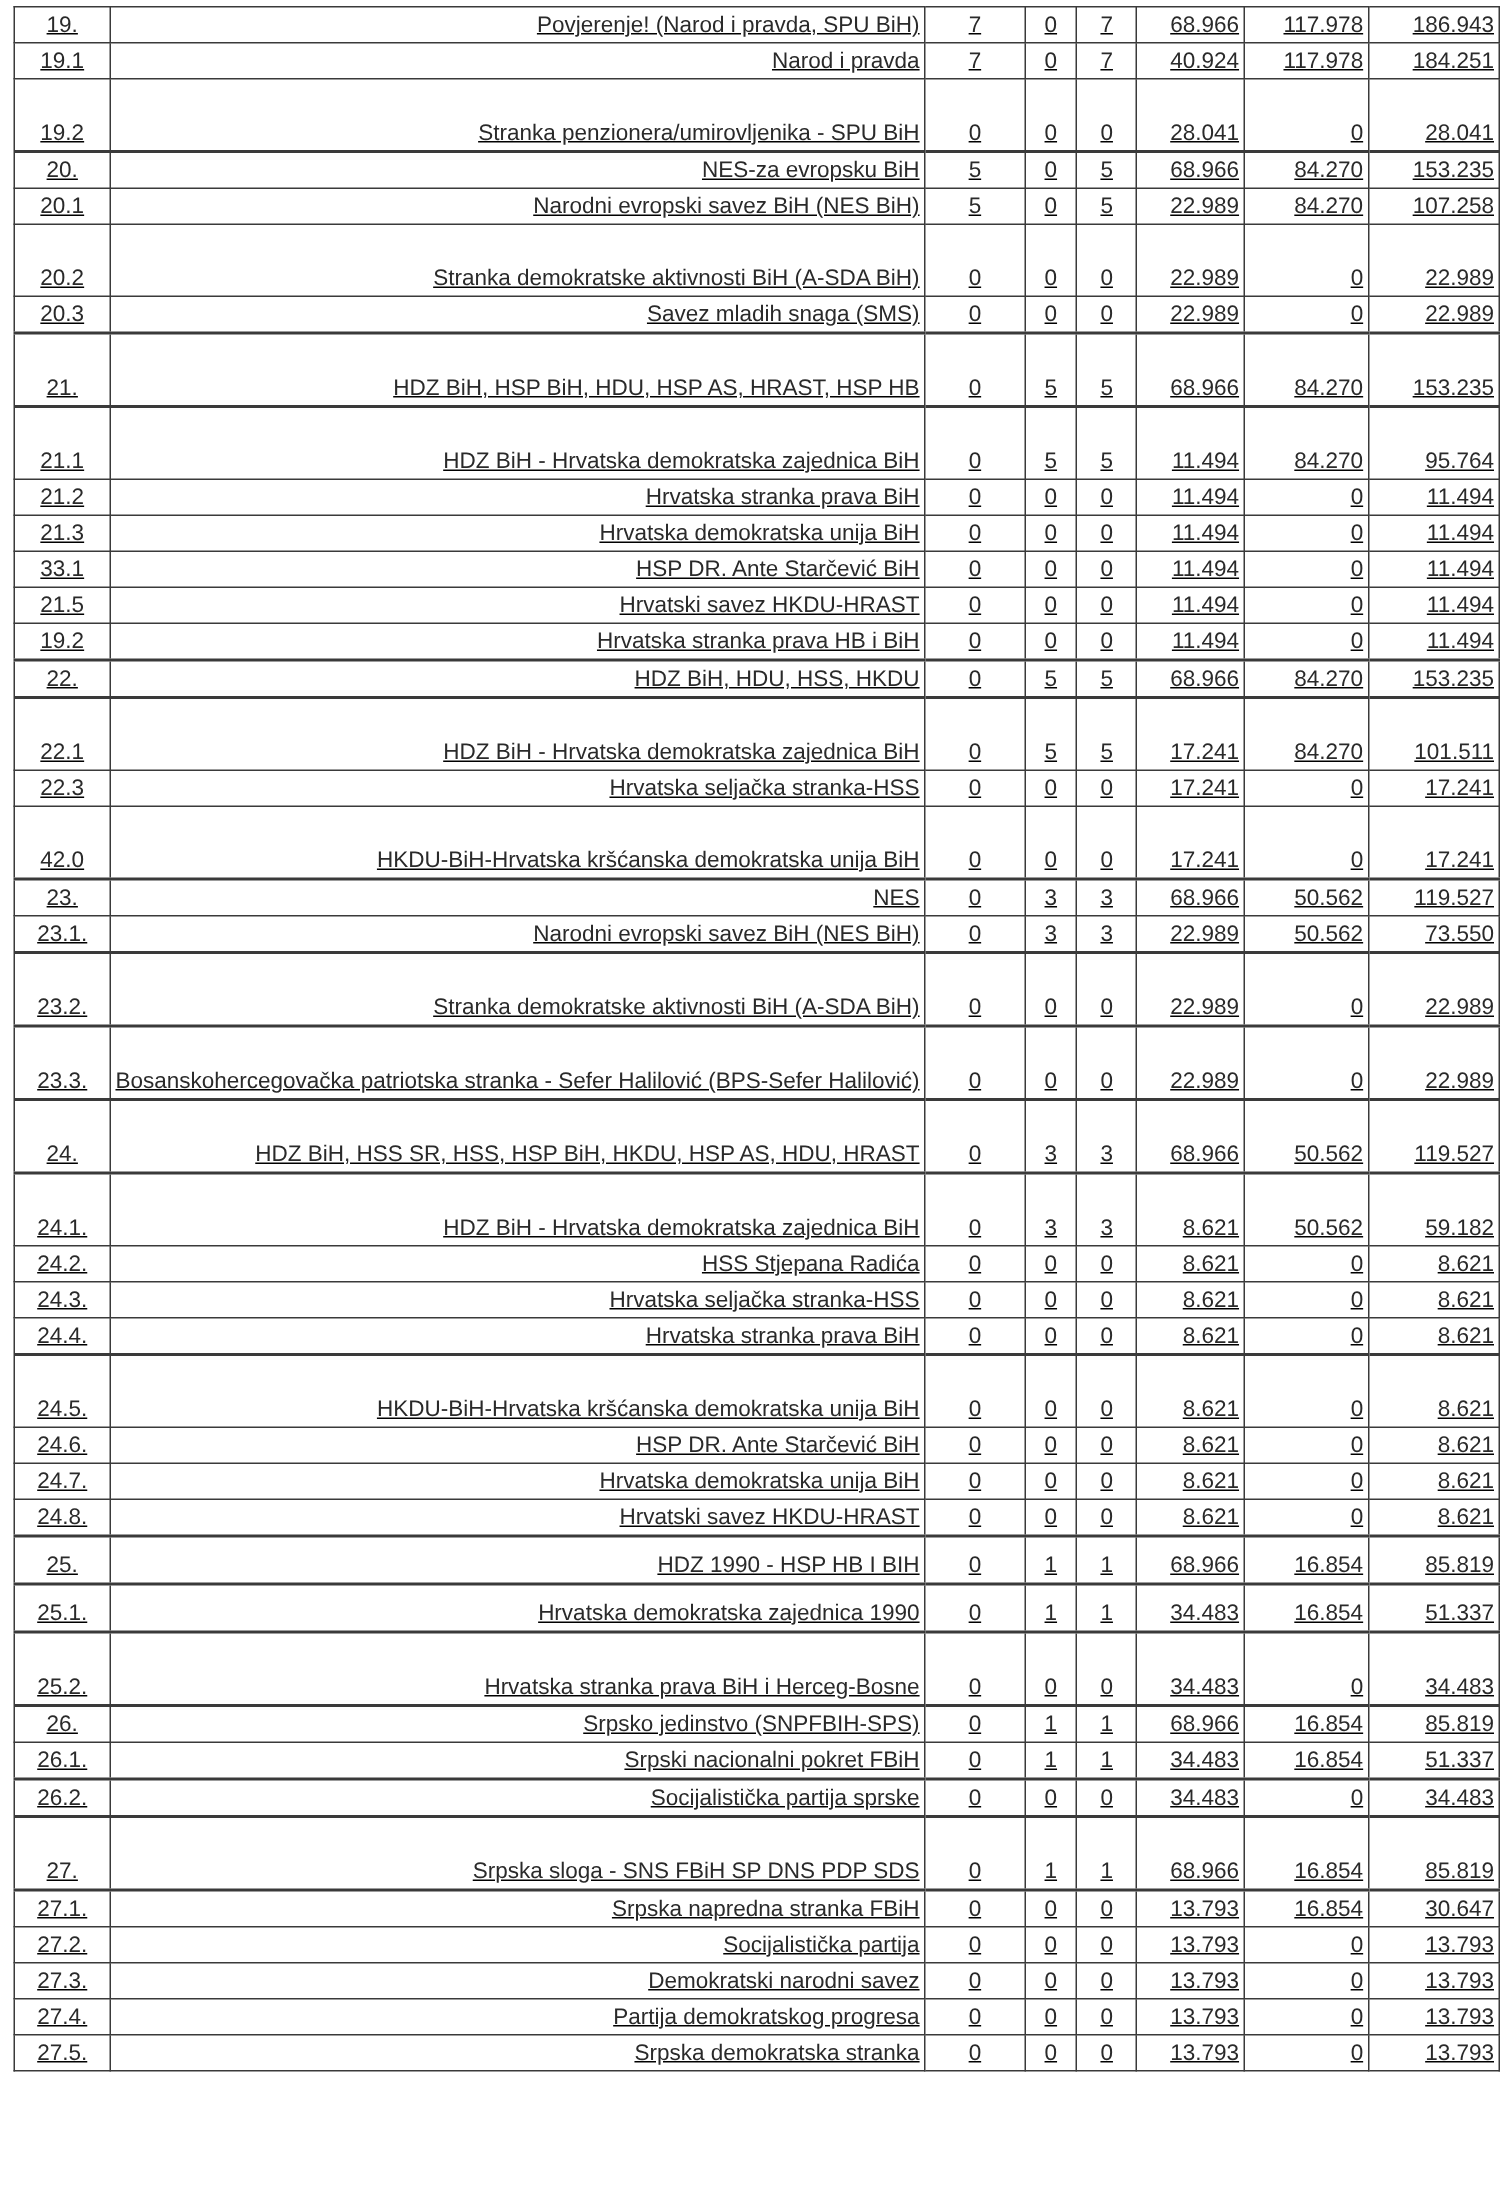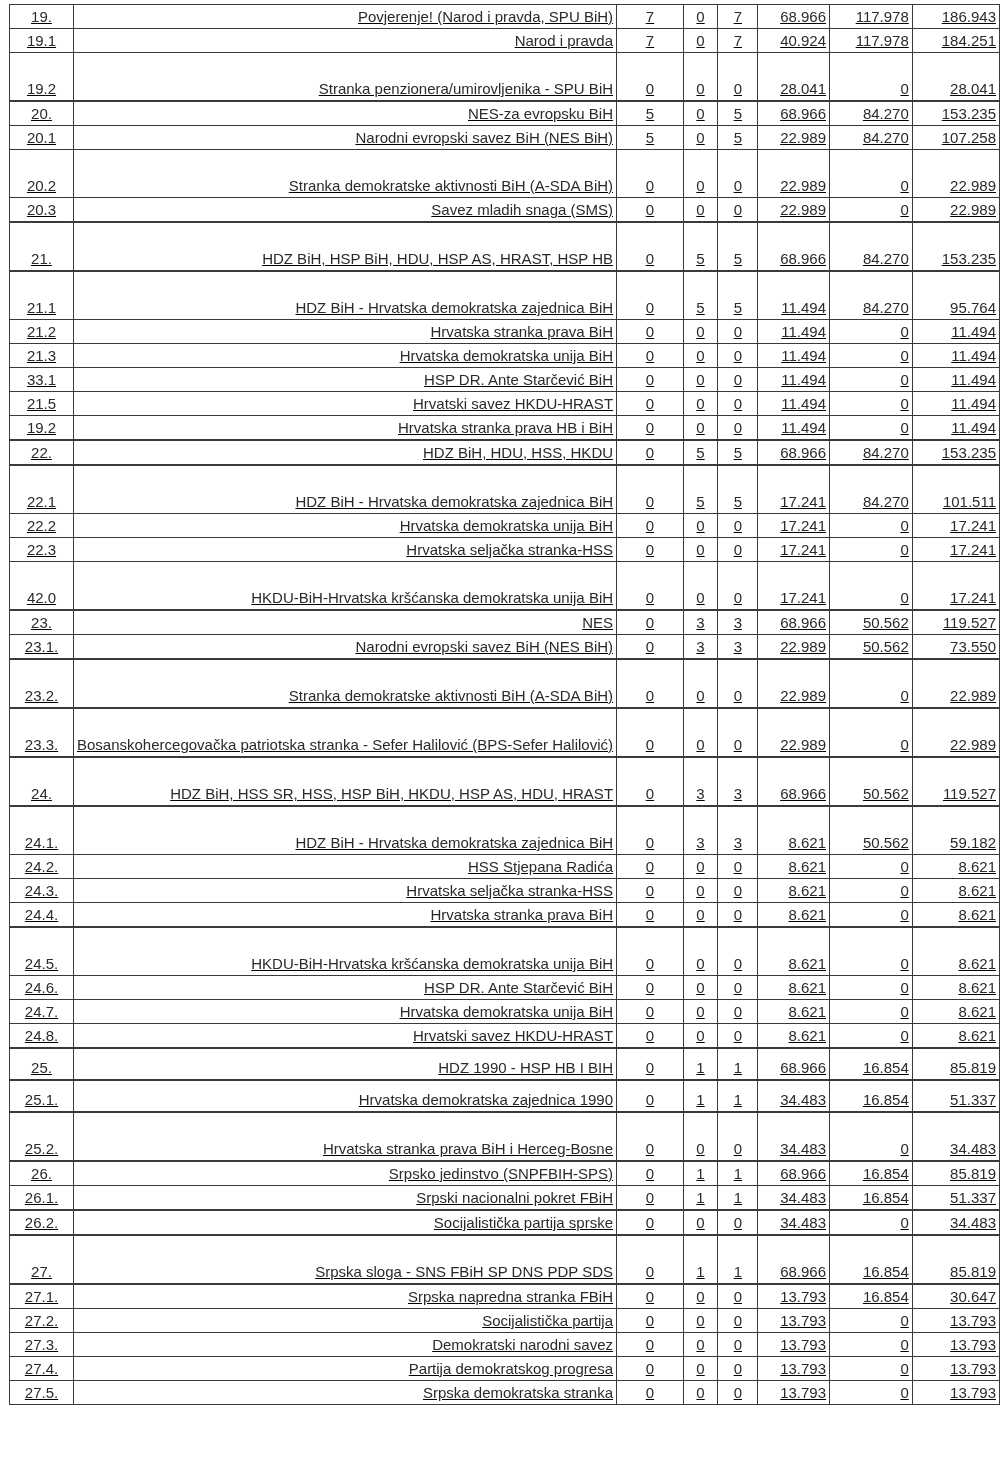--- a/index.html
+++ b/index.html
@@ -199,30 +199,20 @@
           <td class="c-num">22.1</td>
           <td class="c-name">HDZ BiH - Hrvatska demokratska zajednica BiH</td>
           <td class="c-int">0</td>
           <td class="c-int">5</td>
           <td class="c-int">5</td>
           <td class="c-dec">17.241</td>
           <td class="c-dec">84.270</td>
           <td class="c-dec">101.511</td>
         </tr>
         <tr class="h1">
-          <td class="c-num">22.2</td>
-          <td class="c-name">Hrvatska demokratska unija BiH</td>
-          <td class="c-int">0</td>
-          <td class="c-int">0</td>
-          <td class="c-int">0</td>
-          <td class="c-dec">17.241</td>
-          <td class="c-dec">0</td>
-          <td class="c-dec">17.241</td>
-        </tr>
-        <tr class="h1">
           <td class="c-num">22.3</td>
           <td class="c-name">Hrvatska seljačka stranka-HSS</td>
           <td class="c-int">0</td>
           <td class="c-int">0</td>
           <td class="c-int">0</td>
           <td class="c-dec">17.241</td>
           <td class="c-dec">0</td>
           <td class="c-dec">17.241</td>
         </tr>
         <tr class="h2">

